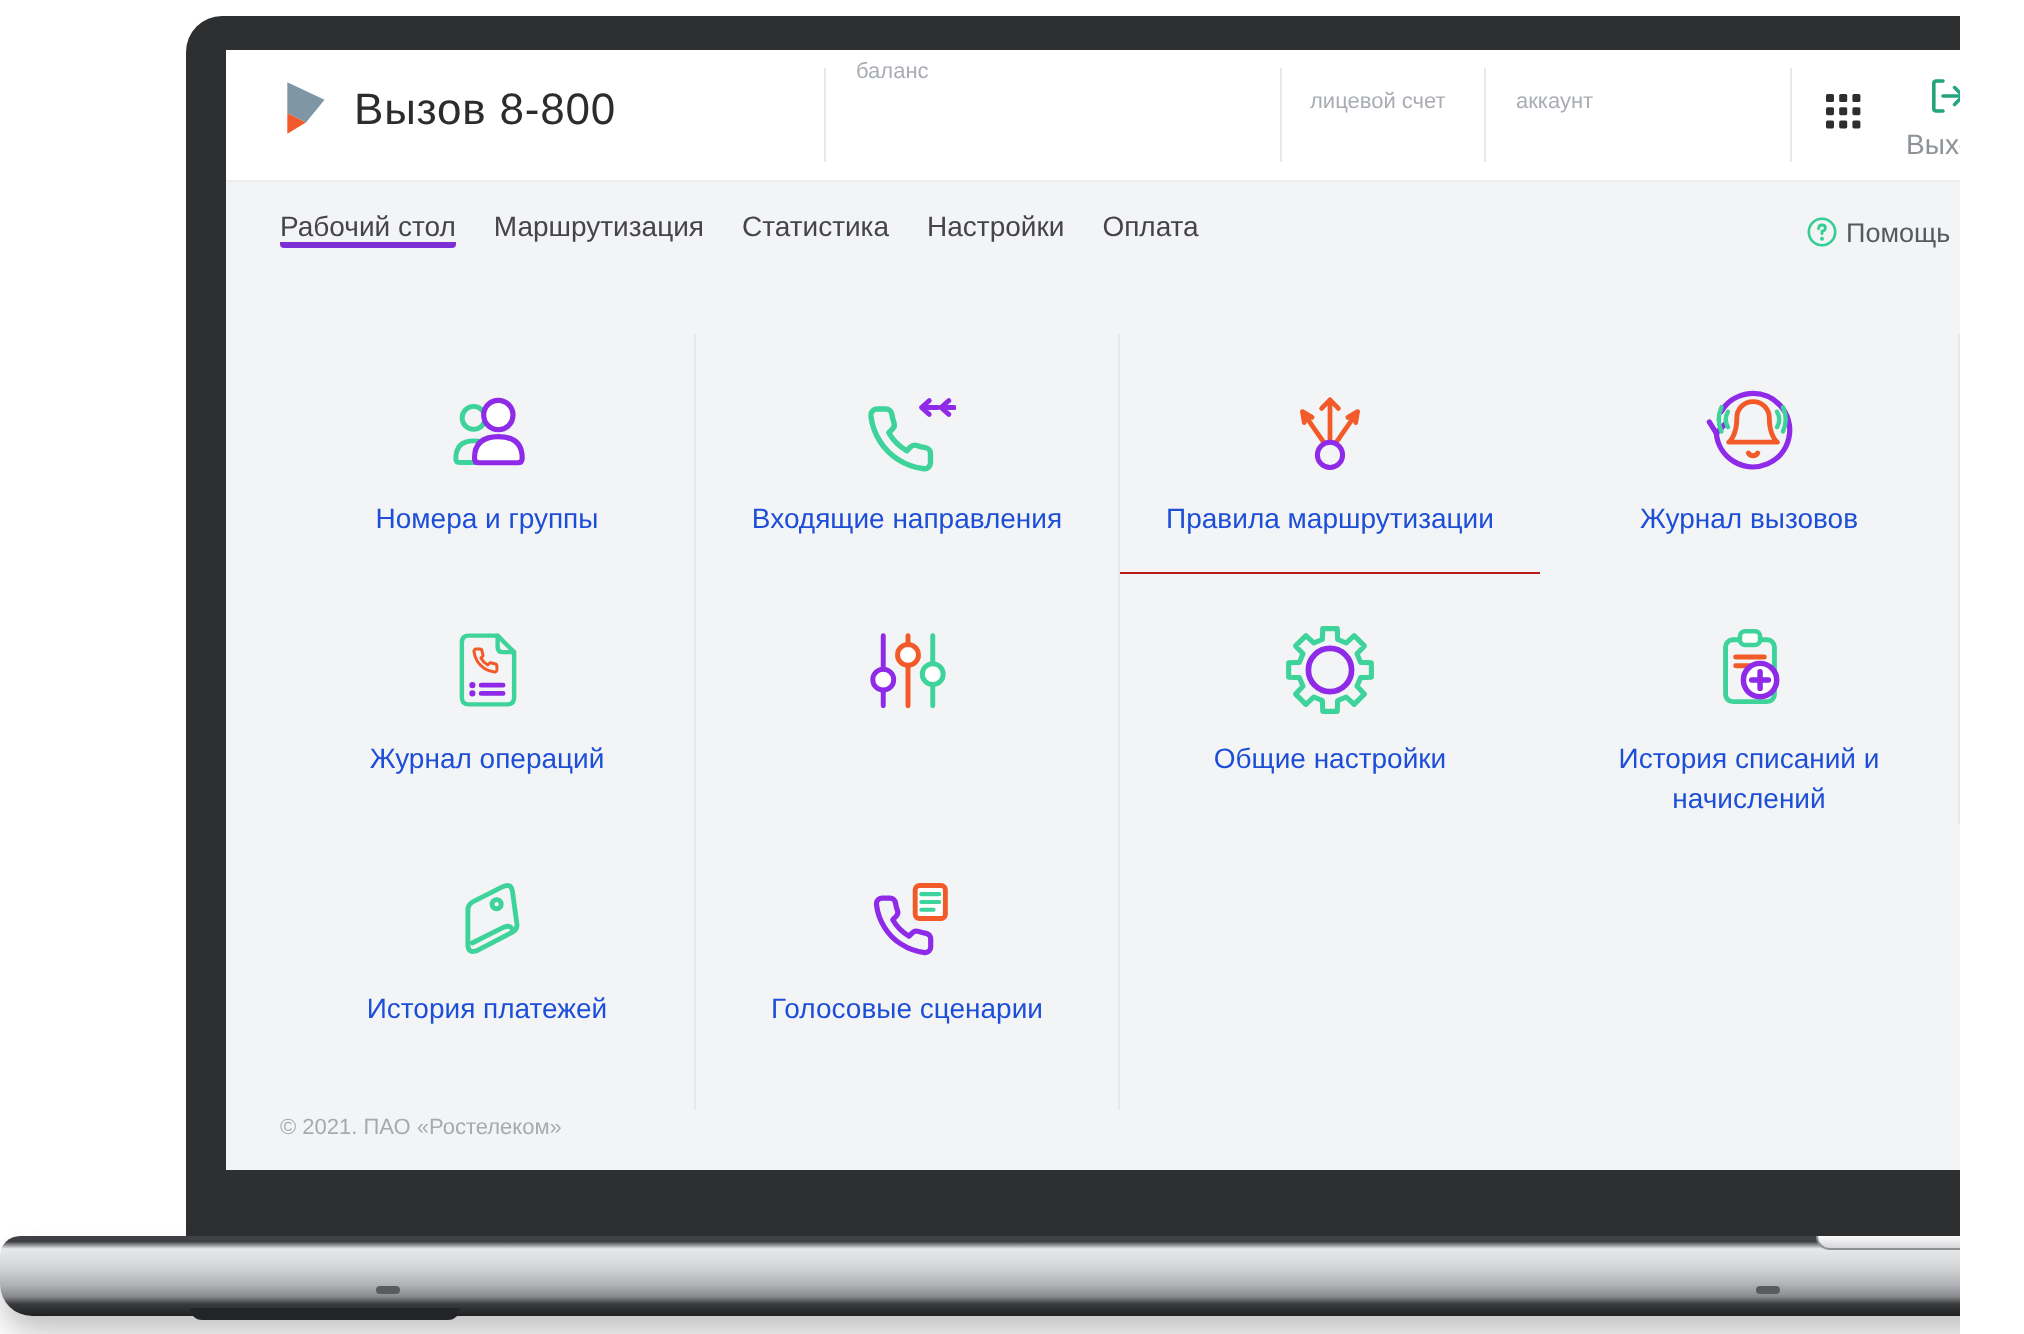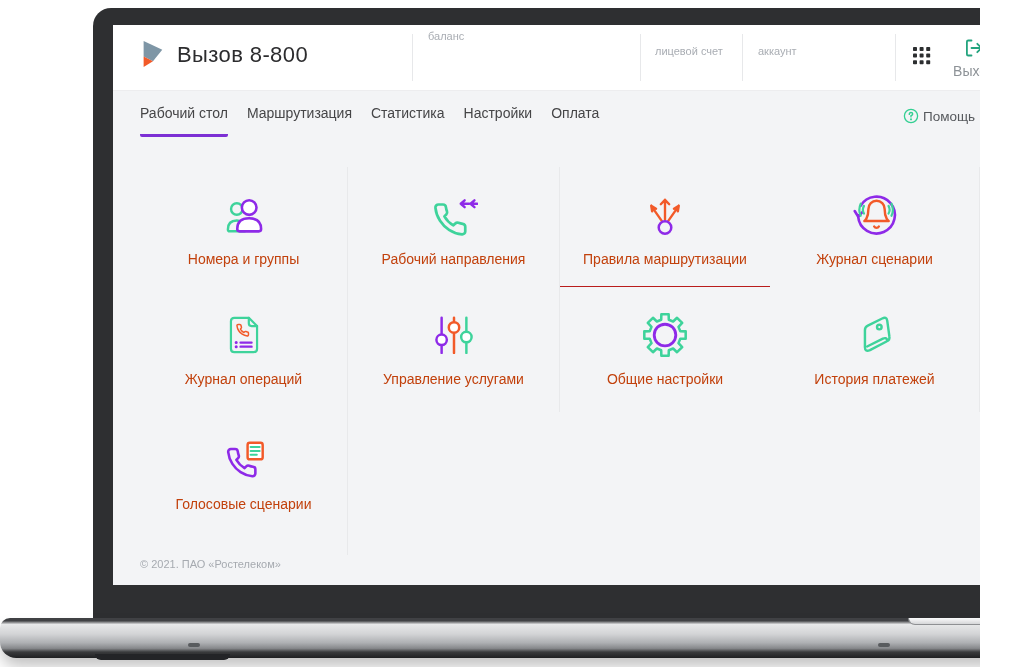--- a/index.html
+++ b/index.html
@@ -23,31 +23,31 @@
   .logo{position:absolute;left:27px;top:14px;}
   .app-title{position:absolute;left:64px;top:17px;font-size:22px;letter-spacing:.4px;color:#2c2c2e;}
   .hdr-div{position:absolute;top:9px;height:47px;width:1px;background:#e7e8ea;}
   .hdr-label{position:absolute;font-size:11px;color:#a9adb3;}
   .grid-btn{position:absolute;left:800px;top:22px;cursor:pointer;}
   .logout-btn{position:absolute;left:834px;top:13px;width:54px;text-align:center;cursor:pointer;}
   .logout-btn .lbl{display:block;font-size:14px;color:#8d9297;margin-top:1px;}
   
   .app-body{position:absolute;left:0;top:66px;right:0;bottom:0;background:#f3f4f6;}
   .nav-tabs{position:absolute;left:27px;top:14px;display:flex;gap:19px;}
-  .tab{font-size:14px;color:#454547;padding-bottom:13px;border-bottom:3px solid transparent;cursor:pointer;white-space:nowrap;text-align:right;}
+  .tab{font-size:14px;color:#454547;border-bottom:3px solid transparent;cursor:pointer;white-space:nowrap;text-align:right;}
   .tab.active{border-bottom-color:#7c2fd4;border-radius:2px;}
   .help{position:absolute;left:790px;top:17px;display:flex;align-items:center;gap:4px;
         font-size:13.5px;color:#56595d;cursor:pointer;}
   .grid{position:absolute;left:27px;top:76px;width:840px;display:grid;
         grid-template-columns:208px 212px 210px 210px;grid-template-rows:120px 125px 143px;}
   .tile{display:flex;flex-direction:column;align-items:center;padding-top:22px;box-sizing:border-box;cursor:pointer;}
   .tile.br{border-right:1px solid #e8e9eb;}
   .tile.bb{border-bottom:1px solid #b91c1c;}
   .t-icon{height:52px;display:flex;align-items:center;justify-content:center;}
-  .t-label{margin-top:8px;font-size:14px;color:#c2410c;text-align:center;line-height:1.45;max-width:180px;}
+  .t-label{margin-top:8px;font-size:14px;color:#1d4ed8;text-align:center;line-height:1.45;max-width:180px;}
   .footer{position:absolute;left:27px;top:467px;font-size:11px;color:#a6aab0;}
 </style>
 </head>
 <body>
 
 <div class="page">
 
   <div class="laptop-screen">
     <div class="screen-inner">
 
@@ -135,21 +135,21 @@
           <div class="tile br">
             <span class="t-icon">
               <svg width="48" height="48" viewBox="0 0 32 32" fill="none" stroke-linecap="round" stroke-linejoin="round">
                 <path transform="translate(1.5,7)" stroke="#3ed39b" stroke-width="1.8" d="M22 16.92v3a2 2 0 0 1-2.18 2 19.79 19.79 0 0 1-8.63-3.07 19.5 19.5 0 0 1-6-6 19.79 19.79 0 0 1-3.07-8.67A2 2 0 0 1 4.11 2h3a2 2 0 0 1 2 1.72 12.84 12.84 0 0 0 .7 2.81 2 2 0 0 1-.45 2.11L8.09 9.91a16 16 0 0 0 6 6l1.27-1.27a2 2 0 0 1 2.11-.45 12.84 12.84 0 0 0 2.81.7A2 2 0 0 1 22 16.92z"></path>
                 <g stroke="#8e2ae8" stroke-width="1.6">
                   <path d="M26,8.5 L20.5,8.5 M20.5,8.5 l2.6,-2.3 M20.5,8.5 l2.6,2.3"></path>
                   <path d="M31.5,8.5 L27,8.5 M27,8.5 l2.6,-2.3 M27,8.5 l2.6,2.3"></path>
                 </g>
               </svg>
             </span>
-            <span class="t-label">Рабочий направления</span>
+            <span class="t-label">Входящие направления</span>
           </div>
 
           <div class="tile bb">
             <span class="t-icon">
               <svg width="42" height="42" viewBox="0 0 32 32" fill="none" stroke-linecap="round" stroke-linejoin="round">
                 <g stroke="#f25a29" stroke-width="1.8">
                   <path d="M16,19.5 L16,4.5 M16,4.5 L12.8,7.8 M16,4.5 L19.2,7.8"></path>
                   <path d="M13.5,20.5 L5.5,9 M5.5,9 L6.2,13.2 M5.5,9 L9.2,11.2"></path>
                   <path d="M18.5,20.5 L26.5,9 M26.5,9 L25.8,13.2 M26.5,9 L22.8,11.2"></path>
                 </g>
@@ -169,21 +169,21 @@
                   <path d="M13.73 21a2 2 0 0 1-3.46 0"></path>
                 </g>
                 <g stroke="#3ed39b" stroke-width="1.5">
                   <path d="M9.5,10.8 Q8,13.4 9.5,16"></path>
                   <path d="M8.3,9.3 Q6.4,13.4 8.3,17.5" transform="translate(-1,0)"></path>
                   <path d="M26.2,10.8 Q27.7,13.4 26.2,16"></path>
                   <path d="M28.2,9.3 Q30.1,13.4 28.2,17.5"></path>
                 </g>
               </svg>
             </span>
-            <span class="t-label">Журнал сценарии</span>
+            <span class="t-label">Журнал вызовов</span>
           </div>
 
           <div class="tile br">
             <span class="t-icon">
               <svg width="44" height="44" viewBox="0 0 32 32" fill="none" stroke-linecap="round" stroke-linejoin="round">
                 <g stroke="#3ed39b" stroke-width="1.6">
                   <path d="M9,3.5 h10.5 l6,6 v16.5 q0,2.5 -2.5,2.5 h-14 q-2.5,0 -2.5,-2.5 v-20 q0,-2.5 2.5,-2.5 z"></path>
                   <path d="M19.5,3.5 v4 q0,2 2,2 h4"></path>
                 </g>
                 <path transform="translate(10,7.5) scale(0.42)" stroke="#f25a29" stroke-width="2.6" d="M22 16.92v3a2 2 0 0 1-2.18 2 19.79 19.79 0 0 1-8.63-3.07 19.5 19.5 0 0 1-6-6 19.79 19.79 0 0 1-3.07-8.67A2 2 0 0 1 4.11 2h3a2 2 0 0 1 2 1.72 12.84 12.84 0 0 0 .7 2.81 2 2 0 0 1-.45 2.11L8.09 9.91a16 16 0 0 0 6 6l1.27-1.27a2 2 0 0 1 2.11-.45 12.84 12.84 0 0 0 2.81.7A2 2 0 0 1 22 16.92z"></path>
@@ -206,33 +206,46 @@
                 <g stroke="#f25a29" stroke-width="1.8">
                     <path d="M16,3.5 V29"></path>
                     <circle cx="16" cy="10.5" r="3.8" fill="#fff"></circle>
                   </g>
                 <g stroke="#3ed39b" stroke-width="1.8">
                     <path d="M25,3.5 V29"></path>
                     <circle cx="25" cy="17.5" r="3.8" fill="#fff"></circle>
                   </g>
               </svg>
             </span>
-            <span class="t-label">Управление услугами</span>
           </div>
 
           <div class="tile">
             <span class="t-icon">
               <svg width="48" height="48" viewBox="0 0 32 32" fill="none" stroke-linejoin="round">
                 <path stroke="#3ed39b" stroke-width="1.7" d="M26.19,13.46 L29.79,13.57 L29.79,18.43 L26.19,18.54 L25,21.41 L27.47,24.03 L24.03,27.47 L21.41,25 L18.54,26.19 L18.43,29.79 L13.57,29.79 L13.46,26.19 L10.59,25 L7.97,27.47 L4.53,24.03 L7,21.41 L5.81,18.54 L2.21,18.43 L2.21,13.57 L5.81,13.46 L7,10.59 L4.53,7.97 L7.97,4.53 L10.59,7 L13.46,5.81 L13.57,2.21 L18.43,2.21 L18.54,5.81 L21.41,7 L24.03,4.53 L27.47,7.97 L25,10.59 Z"></path>
                 <circle cx="16" cy="16" r="7.2" stroke="#8e2ae8" stroke-width="1.9"></circle>
               </svg>
             </span>
             <span class="t-label">Общие настройки</span>
           </div>
 
+          <div class="tile br">
+            <span class="t-icon">
+              <svg width="46" height="46" viewBox="0 0 32 32" fill="none" stroke-linecap="round" stroke-linejoin="round">
+                <rect x="7.5" y="5.5" width="17" height="21.5" rx="2.5" stroke="#3ed39b" stroke-width="1.7"></rect>
+                <rect x="12.5" y="2.5" width="7" height="4.8" rx="1.8" fill="#fff" stroke="#3ed39b" stroke-width="1.6"></rect>
+                <path d="M11,11.5 h10 M11,14.5 h10" stroke="#f25a29" stroke-width="1.7"></path>
+                <g stroke="#8e2ae8" stroke-width="1.9">
+                  <circle cx="19.5" cy="19.5" r="5.8" fill="#fff"></circle>
+                  <path d="M19.5,16.6 v5.8 M16.6,19.5 h5.8"></path>
+                </g>
+              </svg>
+            </span>
+            <span class="t-label">История списаний и начислений</span>
+          </div>
 
           <div class="tile br">
             <span class="t-icon">
               <svg width="46" height="46" viewBox="0 0 32 32" fill="none" stroke="#3ed39b" stroke-width="1.7" stroke-linecap="round" stroke-linejoin="round">
                 <path d="M9,12.5 Q9,10.5 11,9.5 L21,4.5 Q24,3 24.5,6 L26,17 Q26.5,19.5 24,20.5 L12.5,26.5 Q9,28 9,24.5 Z"></path>
                 <circle cx="19" cy="10.5" r="1.6"></circle>
                 <path d="M10.5,24 L21.5,18.5 Q24,17.5 24.5,19.5"></path>
               </svg>
             </span>
             <span class="t-label">История платежей</span>

